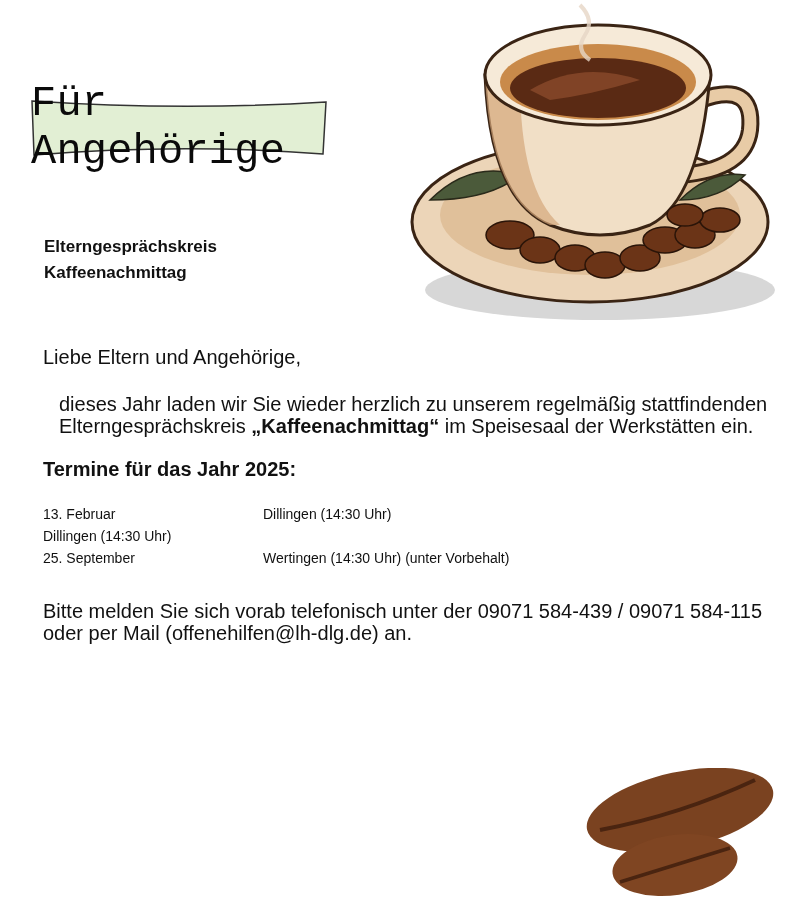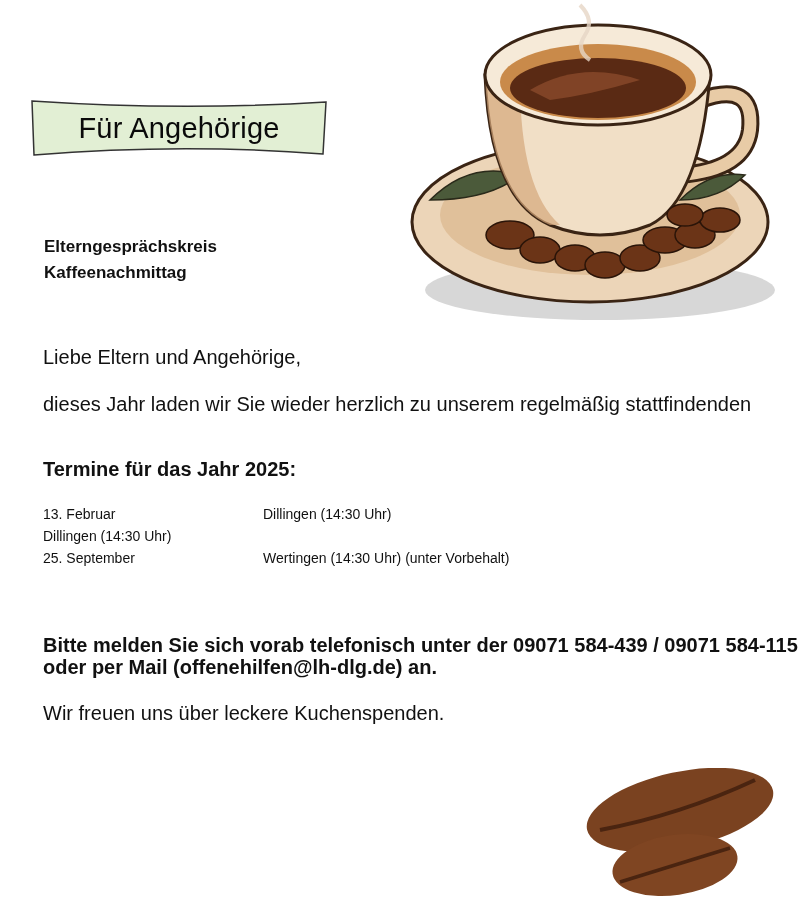--- a/index.html
+++ b/index.html
@@ -2,31 +2,31 @@
 <html><head>
 <meta charset="utf-8">
 <style>
   html, body { margin: 0; padding: 0; background: #ffffff; }
   body { width: 798px; height: 921px; position: relative; overflow: hidden;
          font-family: "Liberation Sans", sans-serif; color: #111; }
   .banner { position: absolute; left: 31px; top: 99px; width: 296px; height: 58px; }
   .banner svg { position: absolute; left: 0; top: 0; }
   .banner-text { position: absolute; left: 0; top: 0; width: 296px; height: 58px;
     display: flex; align-items: center; justify-content: center;
-    font-size: 29px; color: #0a0a0a; letter-spacing: 0.2px; }
+    font-size: 42px; color: #0a0a0a; letter-spacing: 0.2px; font-family: Liberation Mono, monospace; }
   .subtitle { position: absolute; left: 44px; top: 234px; font-size: 17px; font-weight: bold; line-height: 26px; }
   .body-text { position: absolute; left: 43px; font-size: 20px; line-height: 22px; }
   .greeting { top: 346px; }
-  .intro { top: 393px; }
+  .intro { top: 393px; margin-left: 16px; }
   .intro b { font-weight: bold; }
   .dates-heading { top: 458px; font-weight: bold; }
   .schedule { position: absolute; left: 43px; top: 503px; font-size: 14px; line-height: 22px; }
   .sched-row { display: flex; }
   .sched-date { width: 220px; }
-  .contact { top: 634px; font-weight: bold; }
+  .contact { top: 600px; font-weight: normal; }
   .thanks { top: 702px; }
   .cup { position: absolute; left: 410px; top: 0px; }
   .beans { position: absolute; left: 580px; top: 760px; }
 </style>
 </head>
 <body>
 
 <div class="banner">
   <svg width="296" height="58" viewBox="0 0 296 58">
     <path d="M1,2 Q150,12 295,3 L292,55 Q150,44 3,56 Z" fill="#e2efd4" stroke="#333" stroke-width="1.5"></path>
@@ -36,20 +36,21 @@
 
 <div class="subtitle">
   <div>Elterngesprächskreis</div>
   <div>Kaffeenachmittag</div>
 </div>
 
 <div class="body-text greeting">Liebe Eltern und Angehörige,</div>
 
 <div class="body-text intro">
   <div>dieses Jahr laden wir Sie wieder herzlich zu unserem regelmäßig stattfindenden</div>
+  <div><span>Elterngesprächskreis </span><b>„Kaffeenachmittag“</b><span> im Speisesaal der Werkstätten ein.</span></div>
 </div>
 
 <div class="body-text dates-heading">Termine für das Jahr 2025:</div>
 
 <div class="schedule">
   <div class="sched-row">
       <span class="sched-date">13. Februar</span>
       <span>Dillingen (14:30 Uhr)</span>
     </div>
   <div class="sched-row">
@@ -60,21 +61,20 @@
       <span>Wertingen (14:30 Uhr) (unter Vorbehalt)</span>
     </div>
 </div>
 
 <div class="body-text contact">
   <div>Bitte melden Sie sich vorab telefonisch unter der 09071 584-439 / 09071 584-115</div>
   <div>oder per Mail (offenehilfen@lh-dlg.de) an.</div>
 </div>
 
 <div class="body-text thanks">
-  <div>Wir freuen uns über leckere Kuchenspenden.</div>
 </div>
 
 <svg class="cup" width="380" height="330" viewBox="0 0 380 330">
   <ellipse cx="190" cy="290" rx="175" ry="30" fill="#bdbdbd" opacity="0.6"></ellipse>
   <ellipse cx="180" cy="222" rx="178" ry="80" fill="#ecd5b8" stroke="#3a2414" stroke-width="3"></ellipse>
   <ellipse cx="180" cy="215" rx="150" ry="60" fill="#e0c09a"></ellipse>
   <path d="M20,200 Q60,160 110,175 Q80,200 20,200 Z" fill="#4b5a3a" stroke="#2a2a1a" stroke-width="1.5"></path>
   <path d="M335,175 Q300,170 270,200 Q310,200 335,175 Z" fill="#4b5a3a" stroke="#2a2a1a" stroke-width="1.5"></path>
   <path d="M290,100 Q345,80 340,130 Q335,170 270,175" fill="none" stroke="#3a2414" stroke-width="18"></path>
   <path d="M290,100 Q345,80 340,130 Q335,170 270,175" fill="none" stroke="#e8cba6" stroke-width="12"></path>

